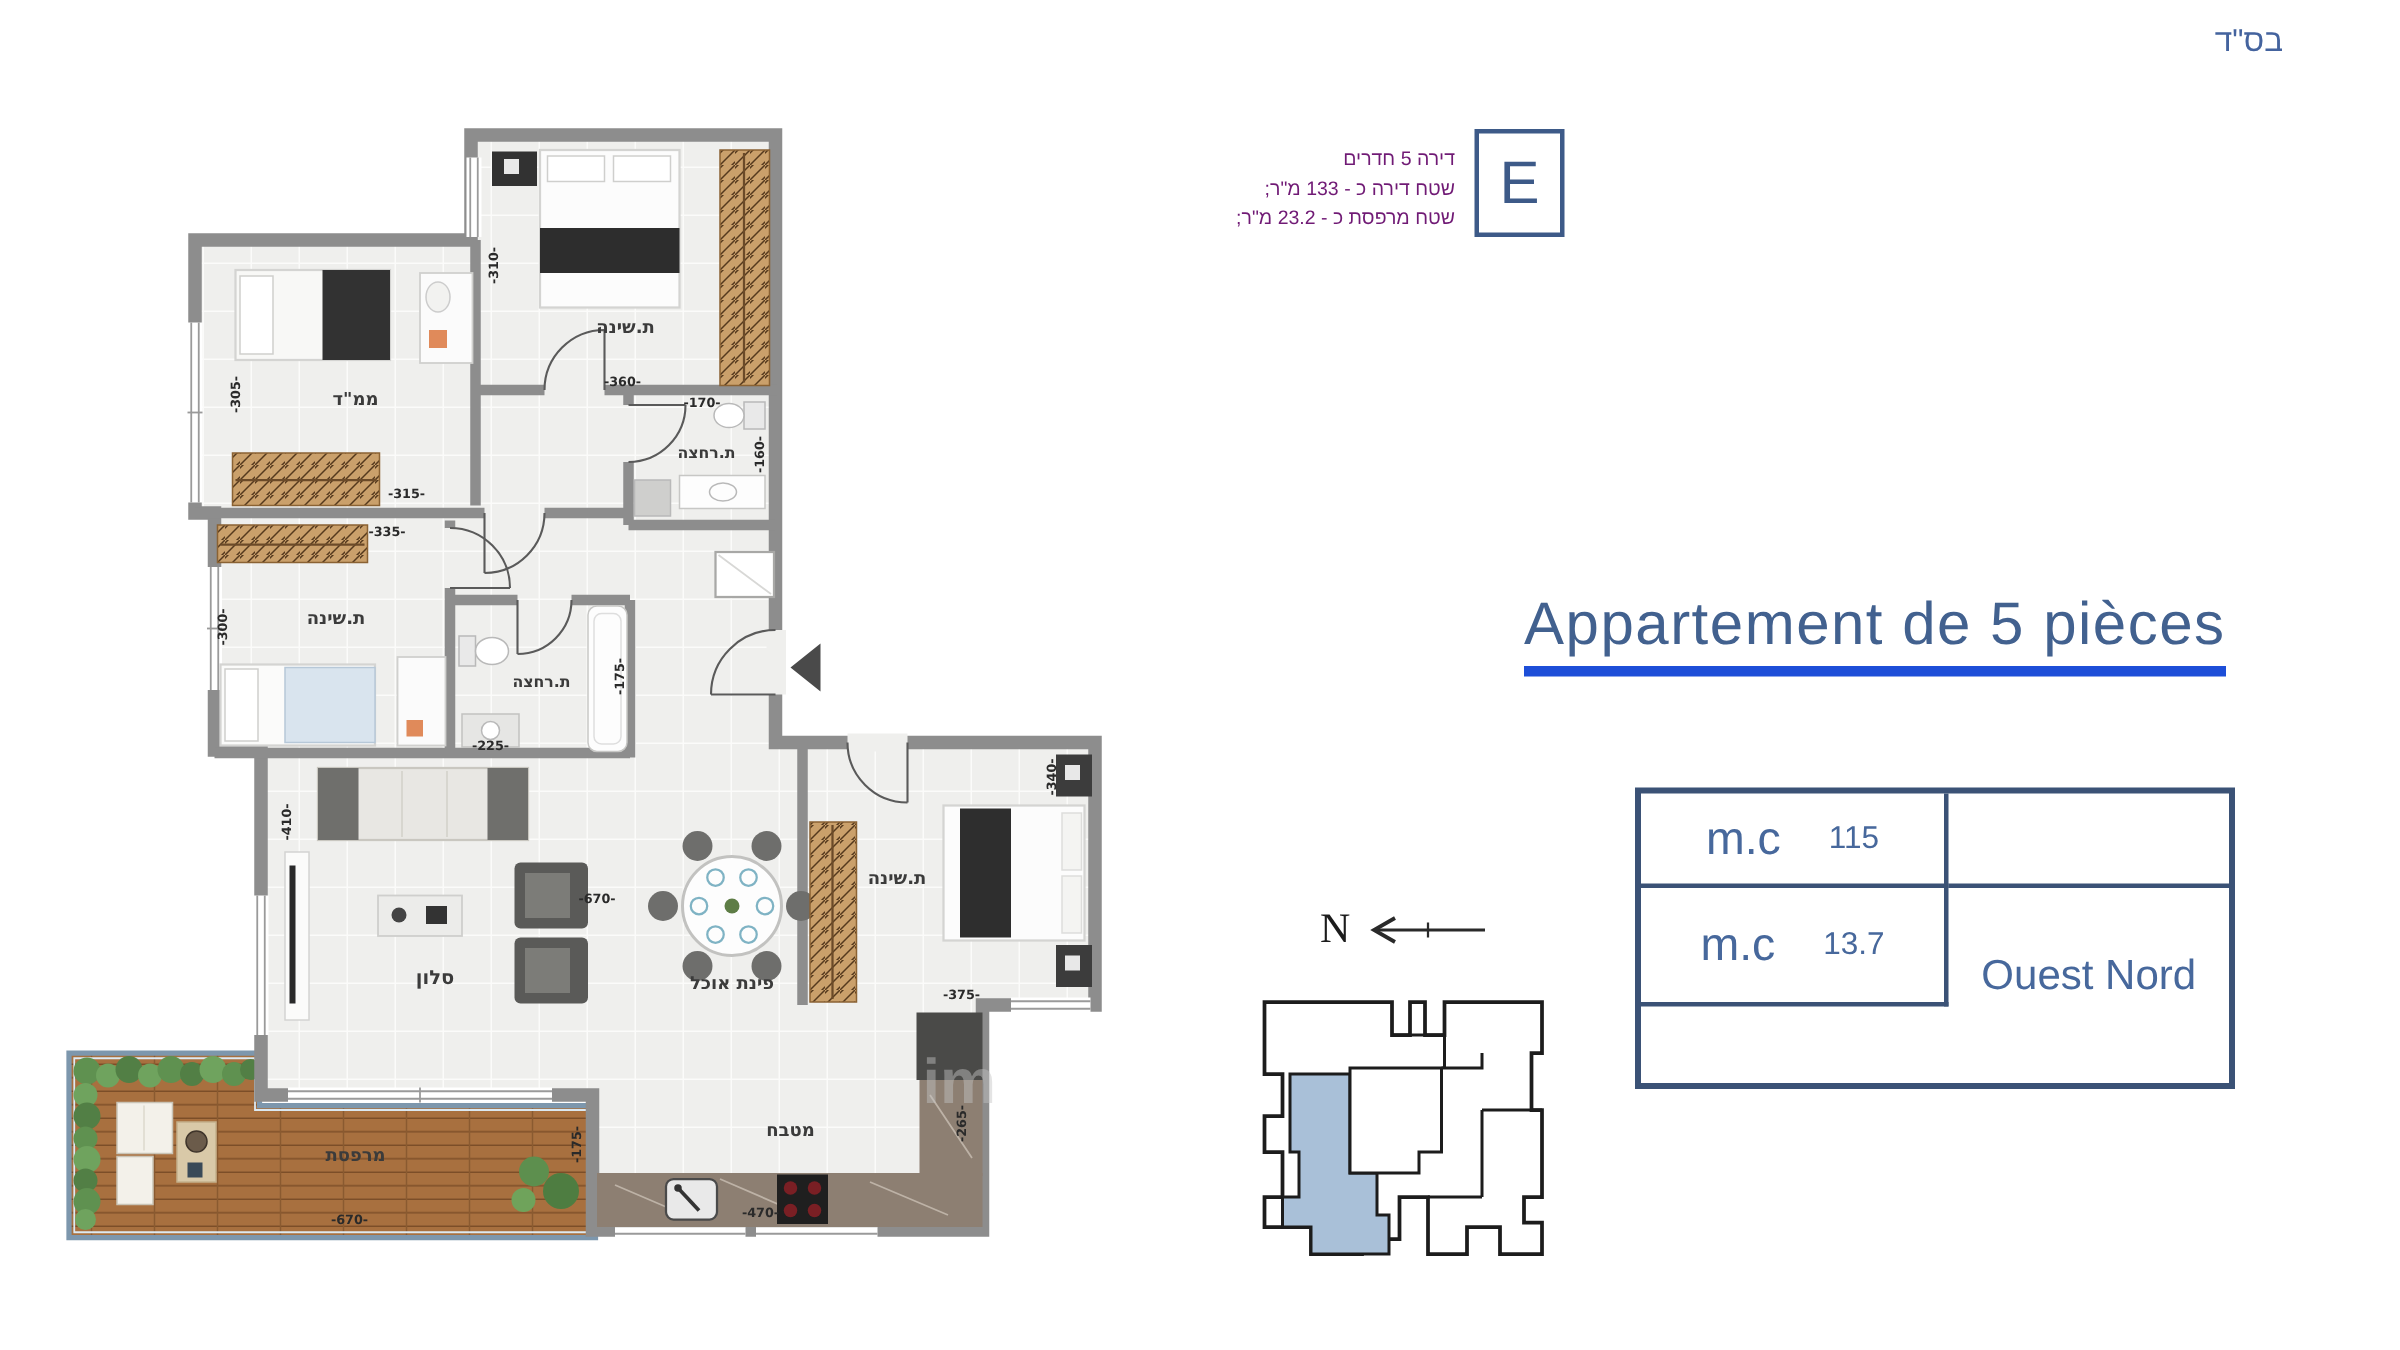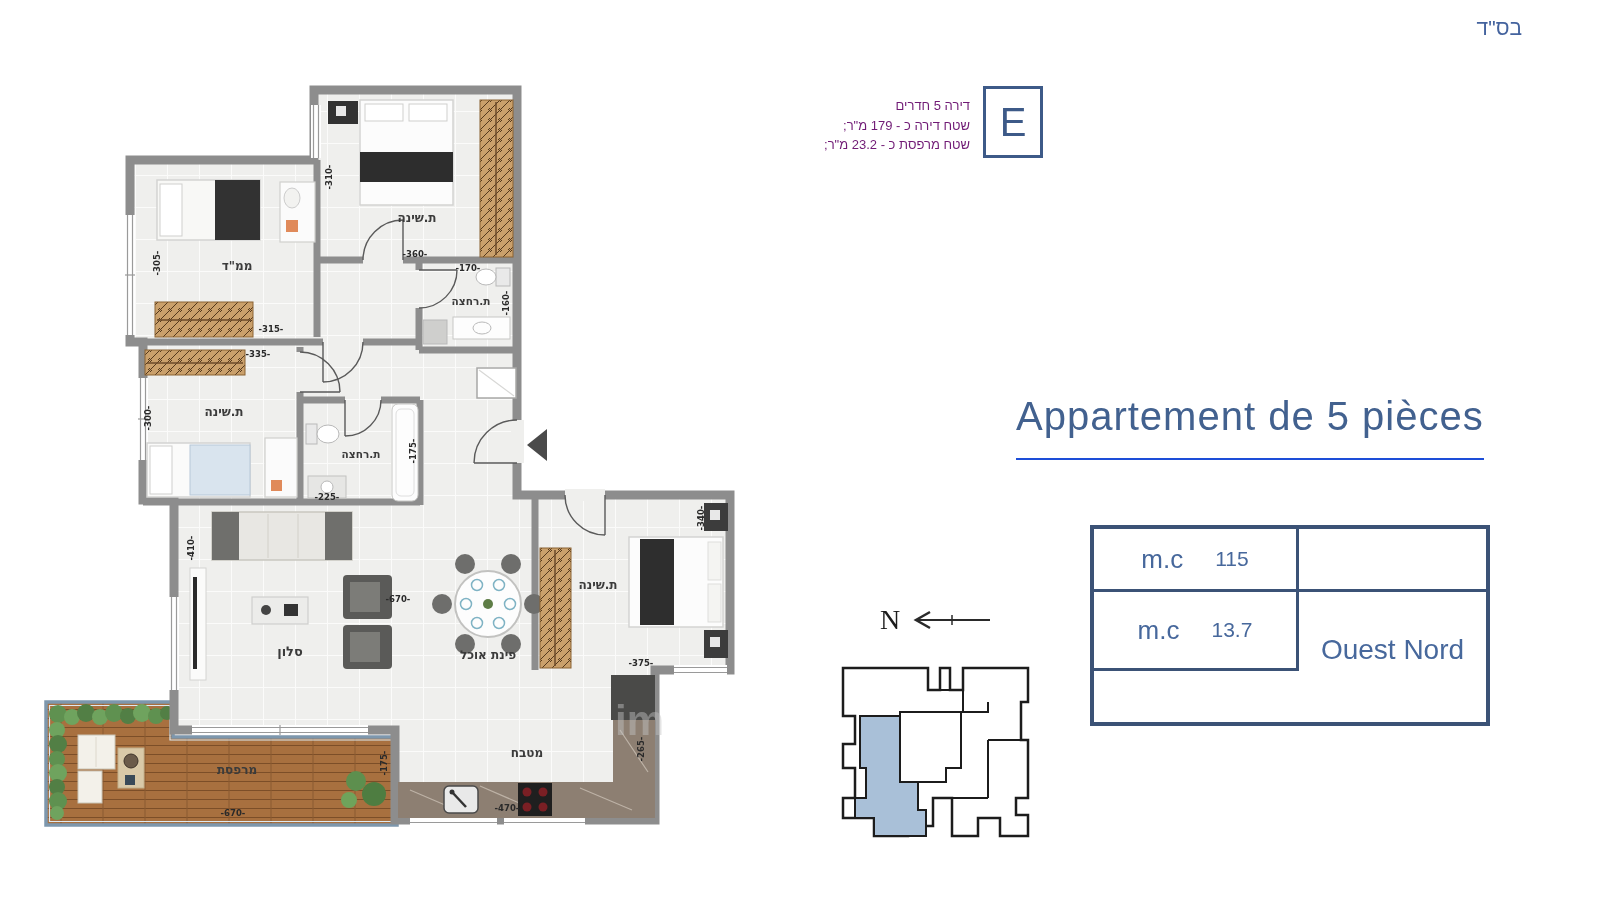--- a/index.html
+++ b/index.html
@@ -11,50 +11,50 @@
   
   #bsd{right:78px;top:16px;font-size:21px;color:#44639e;direction:rtl;}
   
   #unit-info{left:812px;top:96px;width:158px;text-align:right;direction:rtl;
     color:#701a75;font-size:13px;line-height:1.5;}
   #unit-box{left:983px;top:86px;width:54px;height:66px;border:3px solid #3d5a88;
     display:flex;align-items:center;justify-content:center;
     color:#3d5a88;font-size:40px;}
   
   #title{left:1016px;top:394px;color:#42618f;font-size:40px;letter-spacing:1px;
-    border-bottom:2px solid #1d4ed8;padding-bottom:19px;white-space:nowrap;}
+    border-bottom:7px solid #1d4ed8;padding-bottom:5px;white-space:nowrap;}
   
   #spec-table{left:1090px;top:525px;width:392px;border:4px solid #3b5276;
     display:grid;grid-template-columns:205px 1fr;grid-template-rows:63px 79px 51px;
     color:#47689c;background:#fff;}
   #spec-table .cell{display:flex;align-items:center;justify-content:center;
     border-right:3px solid #3b5276;border-bottom:3px solid #3b5276;}
   #spec-table .cell:nth-child(2n){border-right:none;}
   #spec-table .cell.last-row{border-bottom:none;margin-top:36px;}
-  .mc-label{font-size:26px;margin-right:32px;}
+  .mc-label{font-size:31px;margin-right:32px;}
   .mc-value{font-size:21px;}
   .dir-cell{font-size:28px;}
   .terr{font-size:25px;line-height:1.25;text-align:center;}
   
   #compass{left:880px;top:604px;display:flex;align-items:center;}
   #compass .n{font-family:"Liberation Serif",serif;font-size:28px;color:#1c1c1c;margin-right:4px;}
   
   text.room{font-family:"DejaVu Sans",sans-serif;font-size:12px;font-weight:bold;fill:#3b3b3b;text-anchor:middle;}
   text.room.sm{font-size:10.5px;}
   text.dim{font-family:"DejaVu Sans",sans-serif;font-size:8.5px;font-weight:bold;fill:#2a2a2a;text-anchor:middle;}
   text.wm{font-family:"Liberation Sans",sans-serif;font-size:42px;fill:#c4c4c4;opacity:.45;font-weight:bold;}
 </style>
 </head>
 <body>
 
 <div class="abs" id="bsd">בס"ד</div>
 
 <div class="abs" id="unit-info">
   <div>דירה 5 חדרים</div>
-  <div>שטח דירה כ - 179 מ"ר;</div>
+  <div>שטח דירה כ - 133 מ"ר;</div>
   <div>שטח מרפסת כ - 23.2 מ"ר;</div>
 </div>
 <div class="abs" id="unit-box">
   <span>E</span>
 </div>
 
 <div class="abs" id="title">Appartement de 5 pièces</div>
 
 <div class="abs" id="spec-table">
   <div class="cell">

